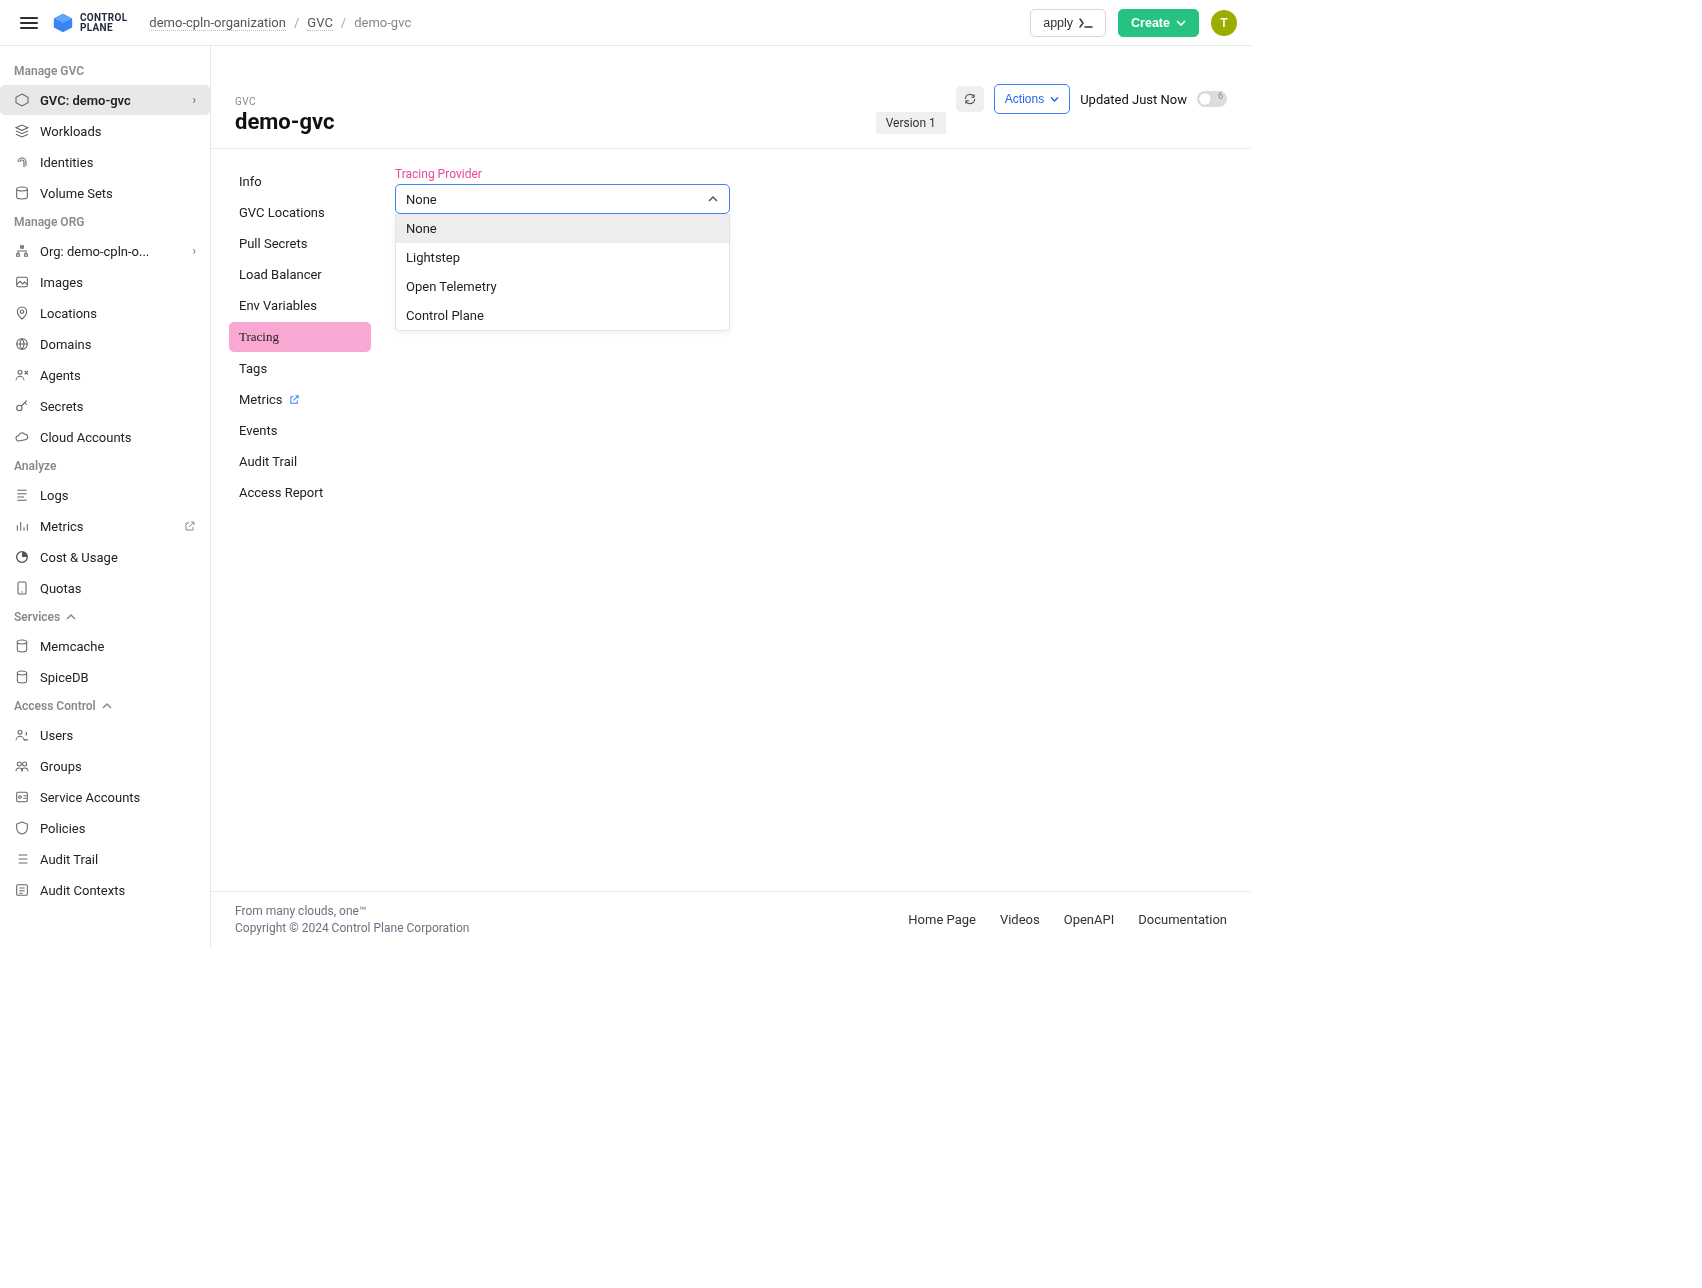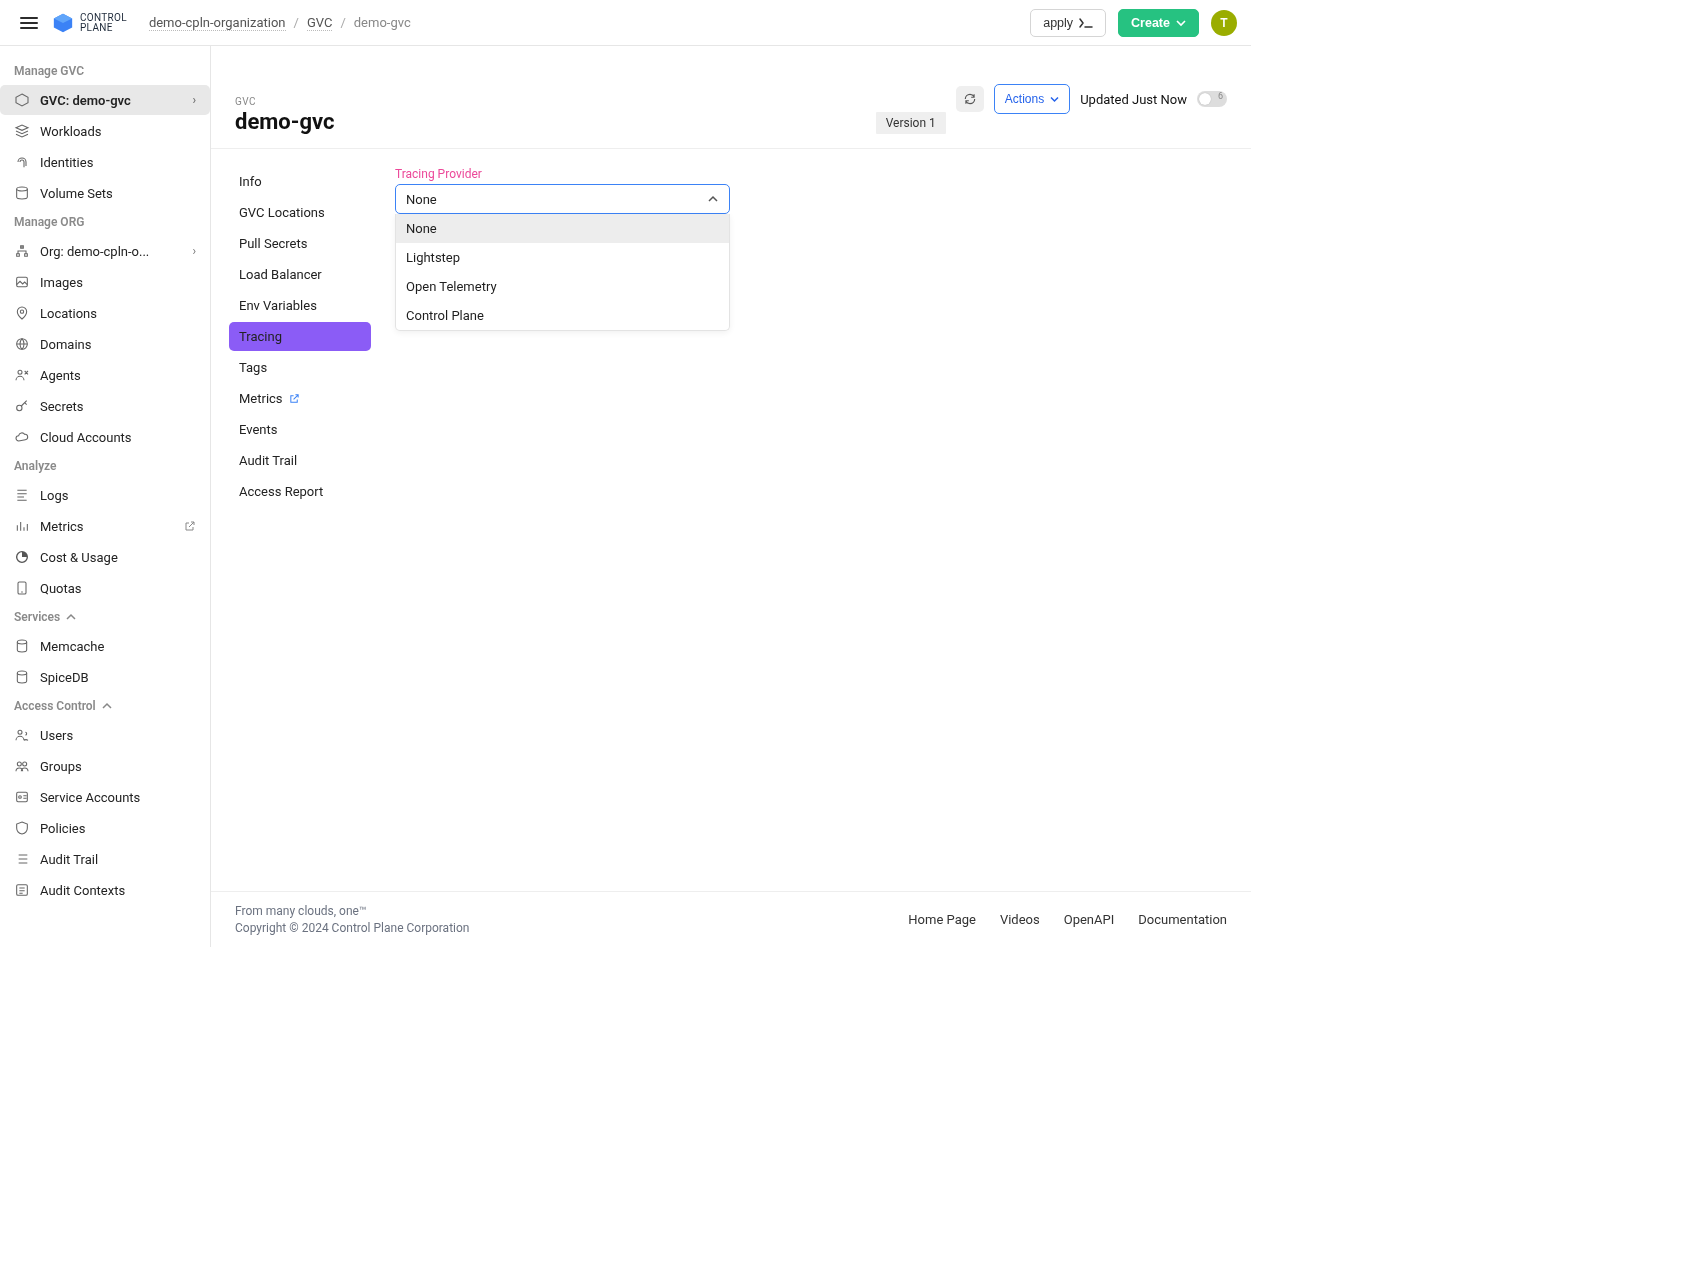--- a/index.html
+++ b/index.html
@@ -18,21 +18,21 @@
       border-bottom: 1px solid #e6e6e6;
       display: flex;
       align-items: center;
       padding: 0 14px 0 20px;
       gap: 14px;
     }
     .hamburger { width: 18px; display:flex; flex-direction:column; gap:3px; cursor:pointer;}
     .hamburger span { height:2px; background:#2c2c2c; width:100%; border-radius:1px;}
     .logo { display:flex; align-items:center; gap:6px; cursor:pointer;}
     .logo-mark { width:22px; height:22px; }
-    .logo-text { font-size:10px; font-weight:400; letter-spacing:0.3px; line-height:1; color:#1e2a3a;}
+    .logo-text { font-size:10px; font-weight:700; letter-spacing:0.3px; line-height:1; color:#1e2a3a;}
     .logo-text span { display:block; }
     .breadcrumbs { display:flex; align-items:center; gap:8px; color:#555; font-size:13px; margin-left:8px;}
     .breadcrumbs .bc { color:#555; text-decoration:none; border-bottom:1px dotted #bbb; cursor:pointer;}
     .breadcrumbs .bc.current { color:#888; border:none; cursor:default;}
     .breadcrumbs .sep { color:#aaa;}
     .topbar-right { margin-left:auto; display:flex; align-items:center; gap:12px;}
     .btn { border:1px solid #d5d5d5; background:#fff; border-radius:5px; height:28px; padding:0 12px; display:flex; align-items:center; gap:6px; font-size:12.5px; cursor:pointer; color:#333;}
     .btn.apply { font-weight:500;}
     .btn.create { background:#26c281; border-color:#26c281; color:#fff; font-weight:600;}
     .avatar { width:26px; height:26px; border-radius:50%; background:#9aad00; color:#fff; display:flex; align-items:center; justify-content:center; font-weight:600; font-size:12px; cursor:pointer;}
@@ -62,21 +62,21 @@
     .btn.outlined-blue { border:1px solid #3b82f6; color:#2563eb; background:#fff; font-size:12px; height:30px; padding:0 10px; }
     .updated { font-size:13px; color:#111; }
     .toggle { width:30px; height:16px; background:#ddd; border-radius:10px; position:relative; cursor:pointer;}
     .toggle::after { content:""; width:12px; height:12px; background:#fff; border-radius:50%; position:absolute; left:2px; top:2px; box-shadow:0 0 1px rgba(0,0,0,.3);}
     .toggle .count { position:absolute; right:4px; top:0; font-size:9px; color:#888;}
 
     
     .content-body { display:flex; flex:1; overflow:hidden;}
     .subnav { width:160px; padding:18px 0 18px 18px; }
     .subnav-item { padding:7px 10px; font-size:13px; color:#222; cursor:pointer; border-radius:5px; margin-bottom:2px; display:flex; align-items:center; gap:6px;}
-    .subnav-item.active { background:#8b5cf6;}
+    .subnav-item.active { background:#f9a8d4;font-family:Liberation Serif, serif;}
     .subnav-item .ext { color:#3b82f6; }
 
     .panel { flex:1; padding:18px 24px; position:relative;}
     .field-label { font-size:12px; color:#ec4899; margin-bottom:3px; }
     .select { width:335px; height:30px; border:1.6px solid #3b82f6; border-radius:5px; display:flex; align-items:center; padding:0 10px; cursor:pointer; background:#fff; justify-content:space-between; font-size:13px;}
     .dropdown { position:absolute; width:335px; border:1px solid #e3e3e3; border-top:none; border-radius:0 0 5px 5px; background:#fff; box-shadow:0 2px 6px rgba(0,0,0,0.06); overflow:hidden;}
     .dropdown-item { padding:7px 10px; font-size:13px; cursor:pointer;}
     .dropdown-item.selected { background:#ededed;}
 
     

